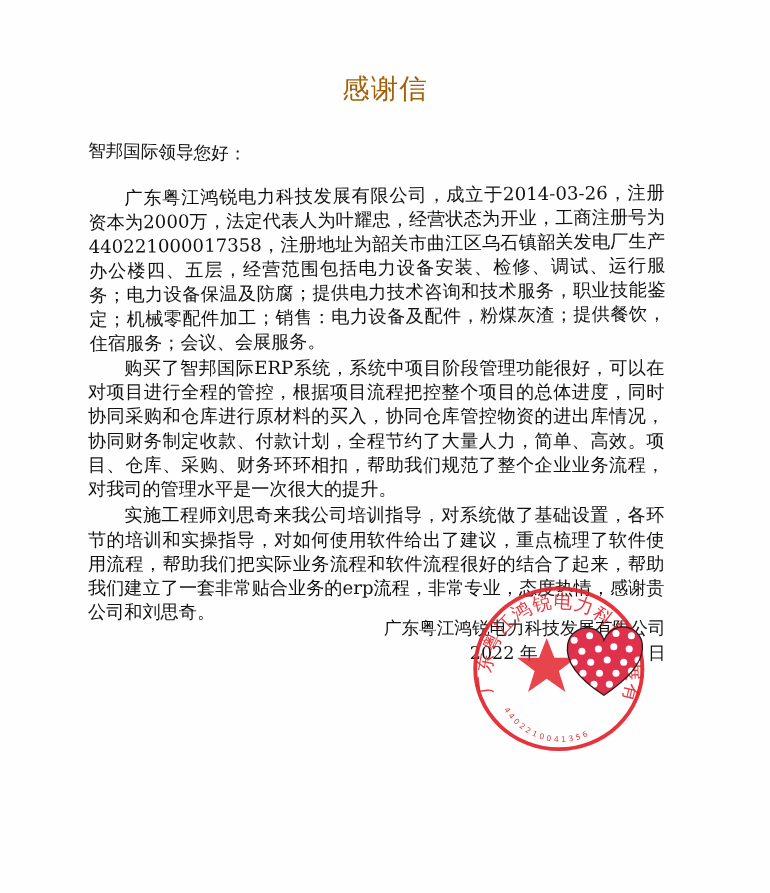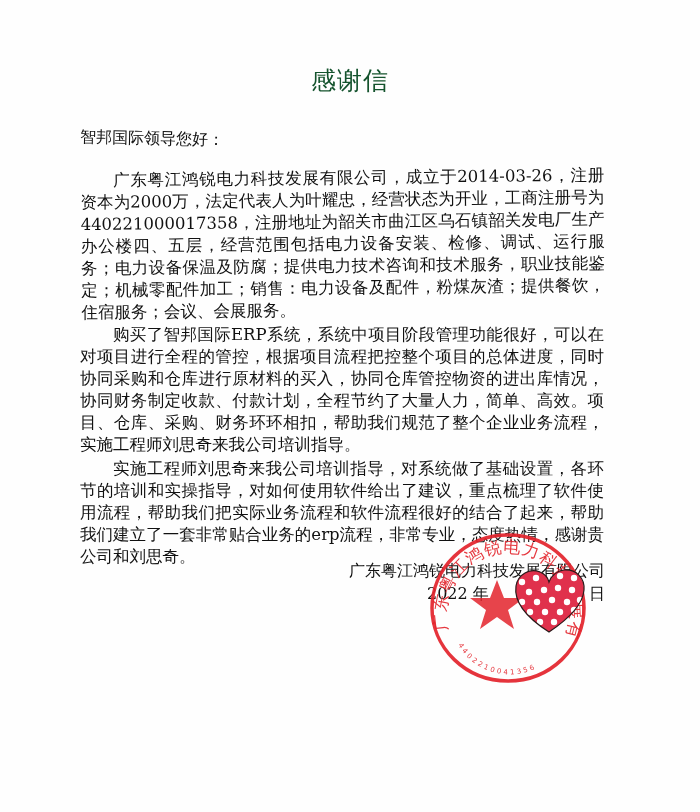--- a/index.html
+++ b/index.html
@@ -21,21 +21,21 @@
       background: #fefefe;
     }
     .title {
       position: absolute;
       top: 64px;
       left: 0;
       width: 700px;
       text-align: center;
       font-size: 25px;
       letter-spacing: 1px;
-      color: #14532d;
+      color: #a16207;
       margin: 0;
       font-weight: normal;
     }
     .greeting {
       position: absolute;
       top: 127px;
       left: 80px;
       font-size: 16px;
       margin: 0;
       transform: rotate(1.2deg);
@@ -93,21 +93,21 @@
 <body>
 
 <div class="page">
 
   <h1 class="title">感谢信</h1>
 
   <p class="greeting">智邦国际领导您好：</p>
 
   <p class="para p1">广东粤江鸿锐电力科技发展有限公司，成立于2014-03-26，注册资本为2000万，法定代表人为叶耀忠，经营状态为开业，工商注册号为440221000017358，注册地址为韶关市曲江区乌石镇韶关发电厂生产办公楼四、五层，经营范围包括电力设备安装、检修、调试、运行服务；电力设备保温及防腐；提供电力技术咨询和技术服务，职业技能鉴定；机械零配件加工；销售：电力设备及配件，粉煤灰渣；提供餐饮，住宿服务；会议、会展服务。</p>
 
-  <p class="para p2">购买了智邦国际ERP系统，系统中项目阶段管理功能很好，可以在对项目进行全程的管控，根据项目流程把控整个项目的总体进度，同时协同采购和仓库进行原材料的买入，协同仓库管控物资的进出库情况，协同财务制定收款、付款计划，全程节约了大量人力，简单、高效。项目、仓库、采购、财务环环相扣，帮助我们规范了整个企业业务流程，实施工程师刘思奇来我公司培训指导。</p>
+  <p class="para p2">购买了智邦国际ERP系统，系统中项目阶段管理功能很好，可以在对项目进行全程的管控，根据项目流程把控整个项目的总体进度，同时协同采购和仓库进行原材料的买入，协同仓库管控物资的进出库情况，协同财务制定收款、付款计划，全程节约了大量人力，简单、高效。项目、仓库、采购、财务环环相扣，帮助我们规范了整个企业业务流程，对我司的管理水平是一次很大的提升。</p>
 
   <p class="para p3">实施工程师刘思奇来我公司培训指导，对系统做了基础设置，各环节的培训和实操指导，对如何使用软件给出了建议，重点梳理了软件使用流程，帮助我们把实际业务流程和软件流程很好的结合了起来，帮助我们建立了一套非常贴合业务的erp流程，非常专业，态度热情，感谢贵公司和刘思奇。</p>
 
   <p class="signature">广东粤江鸿锐电力科技发展有限公司</p>
 
   <p class="date">
     <span>2022</span>
     <span>年</span>
     <span class="gap"></span>
     <span>日</span>

